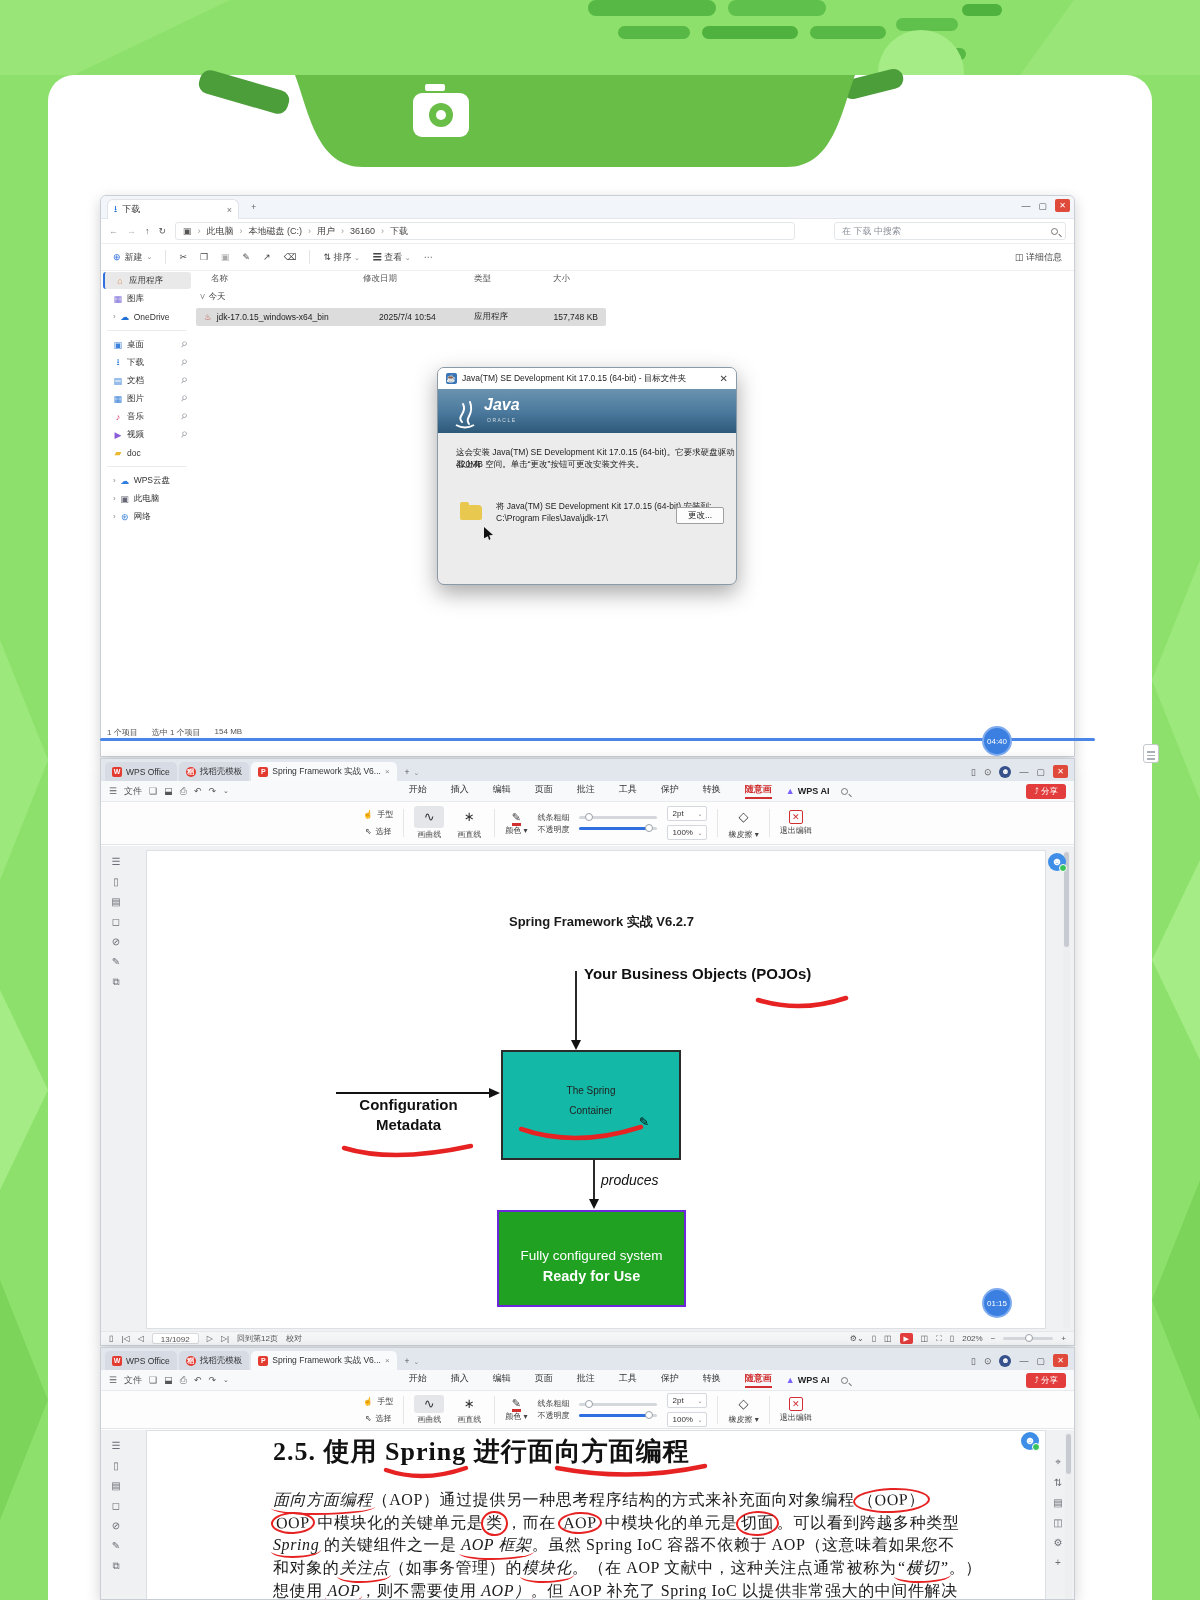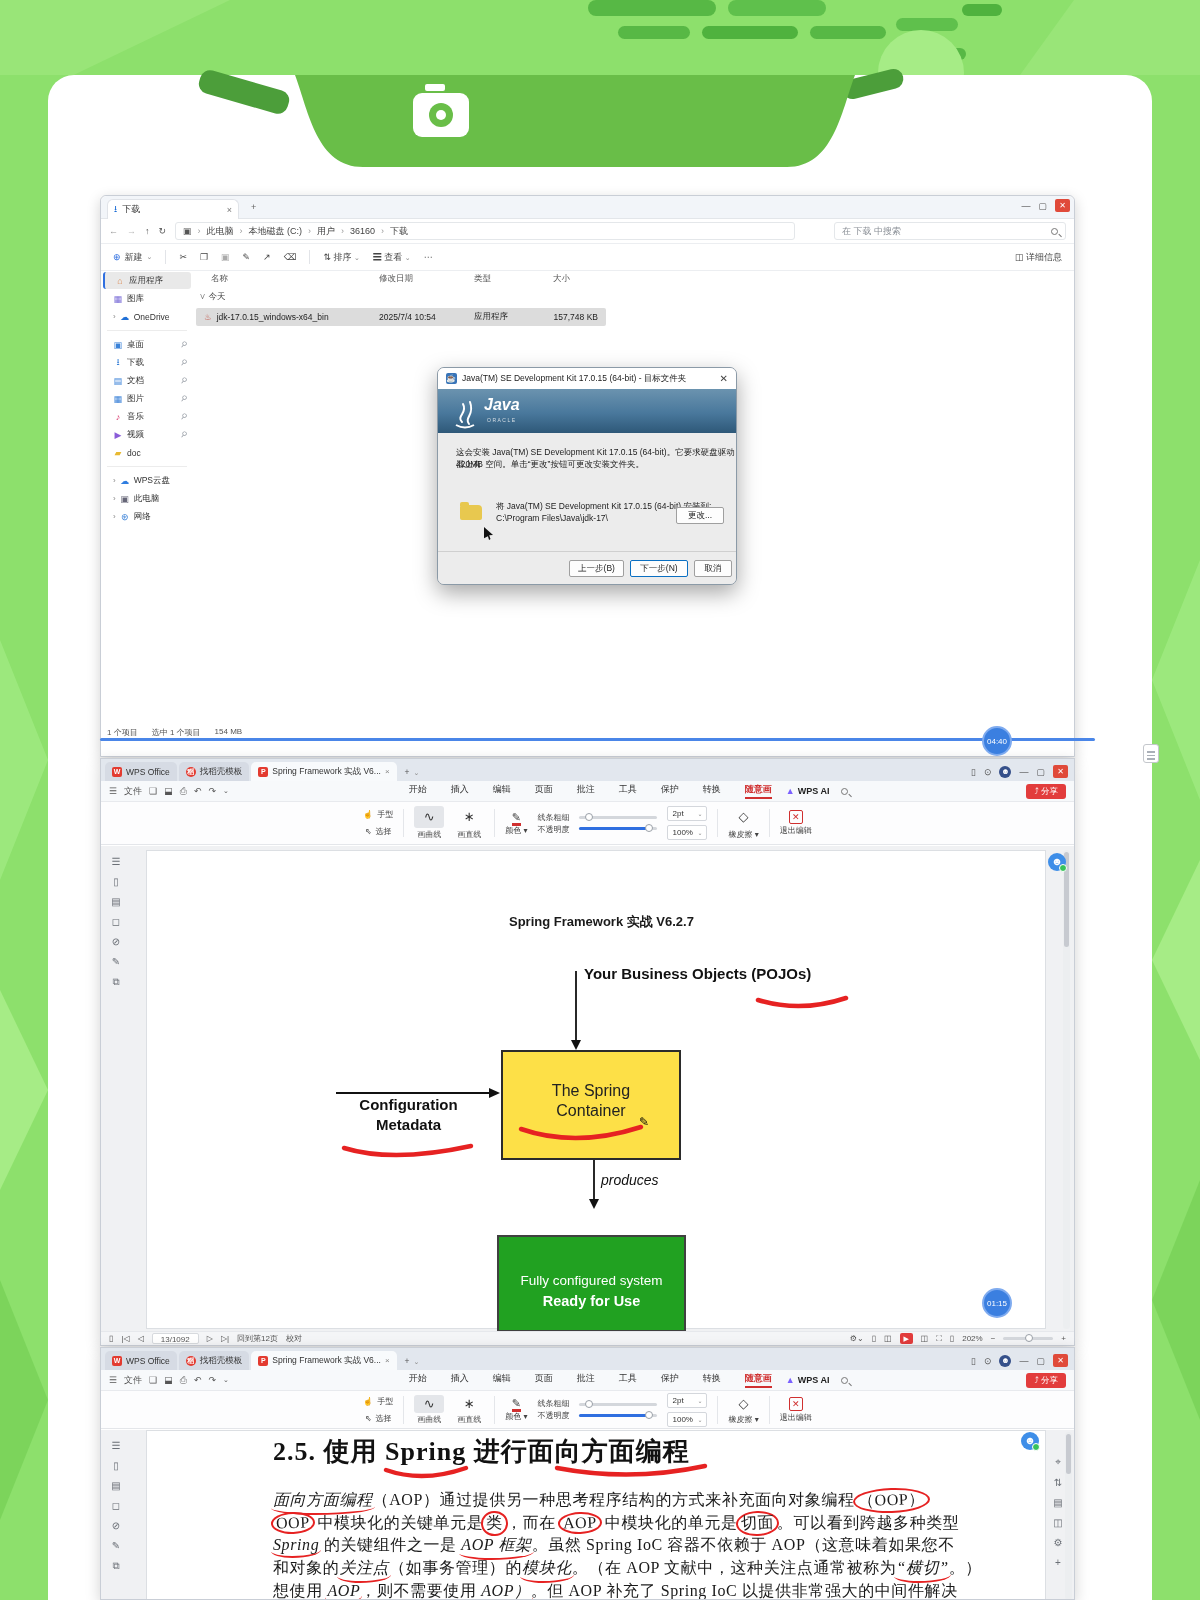--- a/index.html
+++ b/index.html
@@ -157,24 +157,24 @@
                 border-top:1px solid #e6e8ec; display:flex; align-items:center; gap:8px;
                 font-size:8px; color:#555; padding:0 8px; }
   .pagebox { border:1px solid #d7dade; background:#fff; border-radius:2px; padding:0 8px; height:11px;
              line-height:11px; }
   .playbox { width:13px; height:11px; background:#e23c3c; color:#fff; border-radius:2px; font-size:7px;
              text-align:center; line-height:11px; }
 
   
   .dg-title { position:absolute; font-size:13px; font-weight:bold; color:#1a1a1a; }
   .dg-lb { position:absolute; font-weight:bold; color:#111; font-size:15px; }
-  .dg-box { position:absolute; background:#fde047; border:2px solid #2b2b2b; text-align:center;
-            font-size:16px; color:#222; }
-  .dg-green { position:absolute; background:#21A121; border:2px solid #404040; text-align:center;
-              color:#fff; font-size:13.5px;margin-top:25px; }
+  .dg-box { position:absolute; background:#14b8a6; border:2px solid #2b2b2b; text-align:center;
+            font-size:10px; color:#222; }
+  .dg-green { position:absolute; background:#21A121; border:2px solid #6d28d9; text-align:center;
+              color:#fff; font-size:13.5px; }
   .dg-produces { position:absolute; font-style:italic; font-size:14px; color:#111; }
   .dg-svg { position:absolute; left:0; top:0; pointer-events:none; }
 
   
   .d2-heading { position:absolute; font-family:"Liberation Serif", serif; font-weight:bold;
                 font-size:26px; color:#111; letter-spacing:1px; white-space:nowrap; }
   .d2-para { position:absolute; font-family:"Liberation Serif", serif; font-size:16px; color:#1a1a1a;
              letter-spacing:0.6px; }
   .pline { height:23.3px; white-space:nowrap; }
   .m-c { display:inline-block; border:2px solid #e62222; border-radius:50%; padding:0 3px;
@@ -352,21 +352,21 @@
           </div>
           <div class="sb-row">
             <span class="sb-chev">›</span>
             <span class="sb-ic" style="color: rgb(59, 130, 216);">⊛</span>
             <span class="sb-lb">网络</span>
           </div>
         </div>
     </div>
     <div class="ex-cols" style="width:420px">
       <span style="position:absolute;left:15px">名称</span>
-      <span style="position:absolute;left:183px">修改日期</span>
+      <span style="position:absolute;left:167px">修改日期</span>
       <span style="position:absolute;left:278px">类型</span>
       <span style="position:absolute;left:357px">大小</span>
     </div>
     <div class="ex-group" style="top:20px">
       <span style="color:#777">∨</span> <span>今天</span></div>
     <div class="ex-row" style="top:37px;width:410px">
       <span style="margin-left:8px;color:#c0564a">♨</span>
       <span style="margin-left:5px">jdk-17.0.15_windows-x64_bin</span>
       <span style="position:absolute;left:183px">2025/7/4 10:54</span>
       <span style="position:absolute;left:278px">应用程序</span>
@@ -395,25 +395,20 @@
     <span class="java-sub">ORACLE</span>
   </div>
   <div class="dlg-body">
     <div style="position:absolute;left:18px;top:14px">这会安装 Java(TM) SE Development Kit 17.0.15 (64-bit)。它要求硬盘驱动器上有</div>
     <div style="position:absolute;left:18px;top:26px">420MB 空间。单击“更改”按钮可更改安装文件夹。</div>
     <div class="folder" style="position:absolute;left:22px;top:72px"></div>
     <div style="position:absolute;left:58px;top:68px">将 Java(TM) SE Development Kit 17.0.15 (64-bit) 安装到:</div>
     <div style="position:absolute;left:58px;top:80px">C:\Program Files\Java\jdk-17\</div>
     <div class="btn" style="left:238px;top:74px;width:48px">更改...</div>
     <div class="cursor" style="left:46px;top:94px"></div>
-  </div>
-  <div class="dlg-foot">
-    <div class="btn" style="left:131px;width:55px">上一步(B)</div>
-    <div class="btn def" style="left:192px;width:58px">下一步(N)</div>
-    <div class="btn" style="left:256px;width:38px">取消</div>
   </div>
 </div>
 
 <div class="blue-line" style="left:100px;top:738px;width:995px"></div>
 <div class="bubble" style="left:982px;top:726px">
   <span>04:40</span>
   </div>
 <div class="notes-ic" style="left:1143px;top:744px">
     <i></i>
     <i></i>

